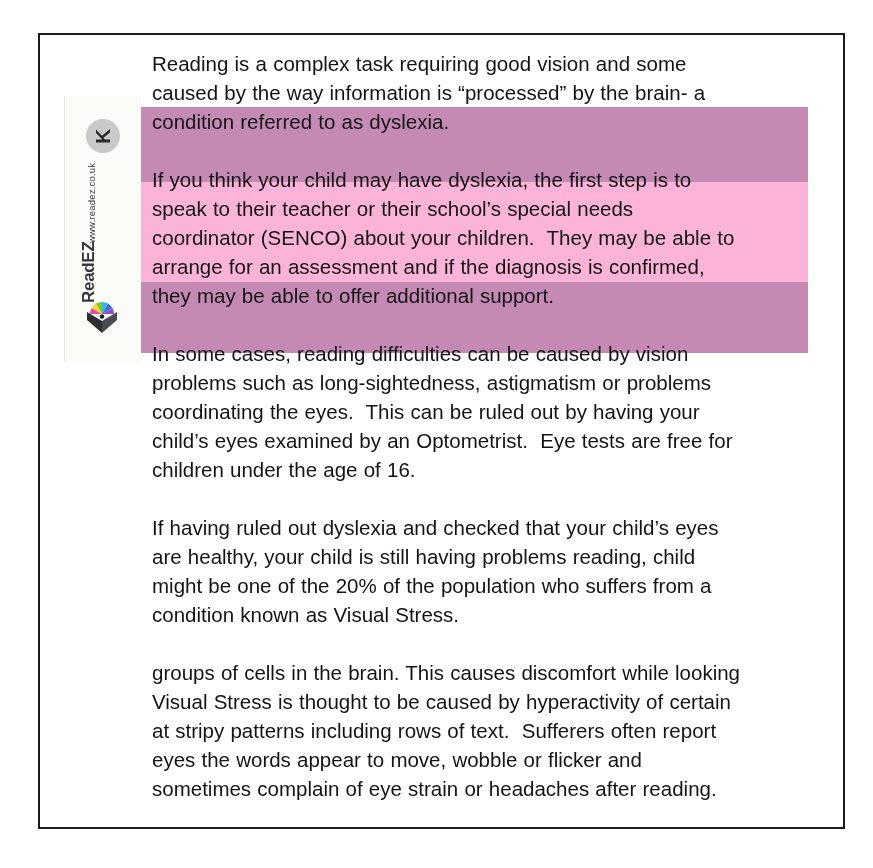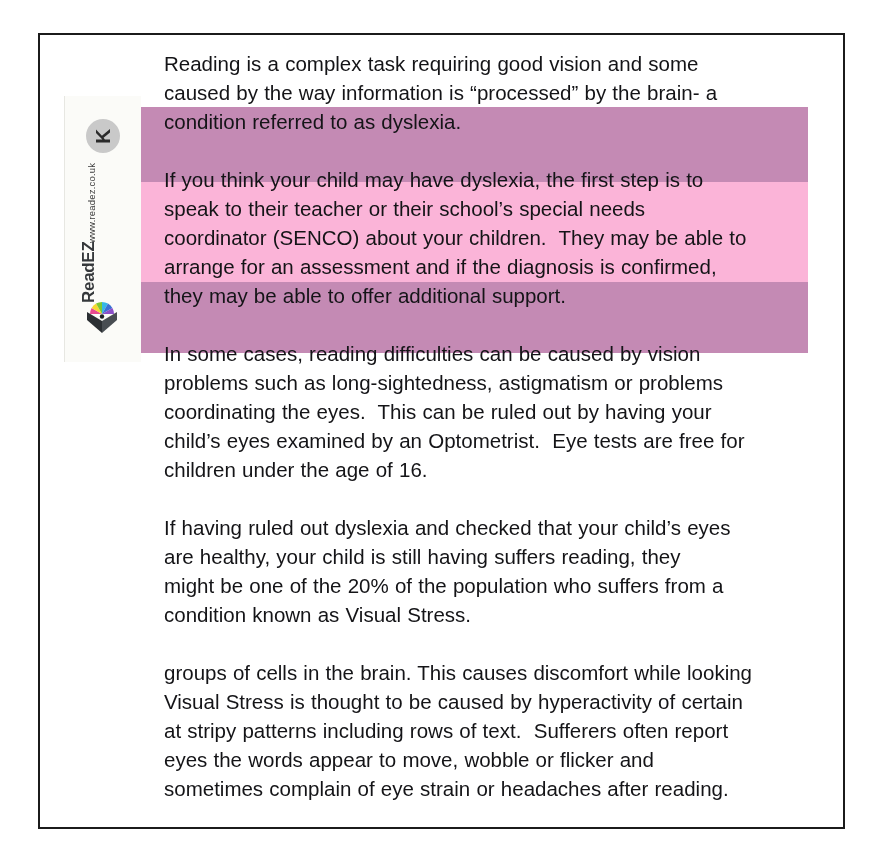--- a/index.html
+++ b/index.html
@@ -14,21 +14,21 @@
   .vert{position:absolute;transform:rotate(-90deg);transform-origin:0 100%;white-space:nowrap;}
   .url-vert{left:98px;top:231px;width:86px;height:12px;font-size:9.5px;color:#3a3a3a;letter-spacing:0.2px;}
   .brand-vert{left:99px;top:283px;width:64px;height:20px;font-size:17px;font-weight:bold;color:#35383b;letter-spacing:-0.3px;}
   .book-icon{position:absolute;left:85px;top:299px;width:34px;height:36px;}
   .band{position:absolute;left:140px;width:668px;}
   .band-a{top:107px;height:75px;}
   .band-b{top:182px;height:100px;}
   .band-c{top:282px;height:71px;}
   .article{position:absolute;left:148px;top:49px;width:680px;font-size:20.5px;line-height:29px;
            color:#141417;word-spacing:0.5px;}
-  .para{margin:0 0 29px 16px;}
+  .para{margin:0 0 29px 4px;}
   .line{height:29px;white-space:pre;}
 </style>
 </head>
 <body>
 
 <div class="canvas">
 
   <div class="frame" style="border-color: rgb(27, 27, 27);"></div>
 
   <div class="band band-a" style="background-color: rgb(196, 138, 180);"></div>
@@ -68,21 +68,21 @@
       </div>
       <div class="para">
         <div class="line">In some cases, reading difficulties can be caused by vision</div>
         <div class="line">problems such as long-sightedness, astigmatism or problems</div>
         <div class="line">coordinating the eyes.  This can be ruled out by having your</div>
         <div class="line">child’s eyes examined by an Optometrist.  Eye tests are free for</div>
         <div class="line">children under the age of 16.</div>
       </div>
       <div class="para">
         <div class="line">If having ruled out dyslexia and checked that your child’s eyes</div>
-        <div class="line">are healthy, your child is still having suffers reading, they</div>
+        <div class="line">are healthy, your child is still having problems reading, child</div>
         <div class="line">might be one of the 20% of the population who suffers from a</div>
         <div class="line">condition known as Visual Stress.</div>
       </div>
       <div class="para">
         <div class="line">groups of cells in the brain. This causes discomfort while looking</div>
         <div class="line">Visual Stress is thought to be caused by hyperactivity of certain</div>
         <div class="line">at stripy patterns including rows of text.  Sufferers often report</div>
         <div class="line">eyes the words appear to move, wobble or flicker and</div>
         <div class="line">sometimes complain of eye strain or headaches after reading.</div>
       </div>

